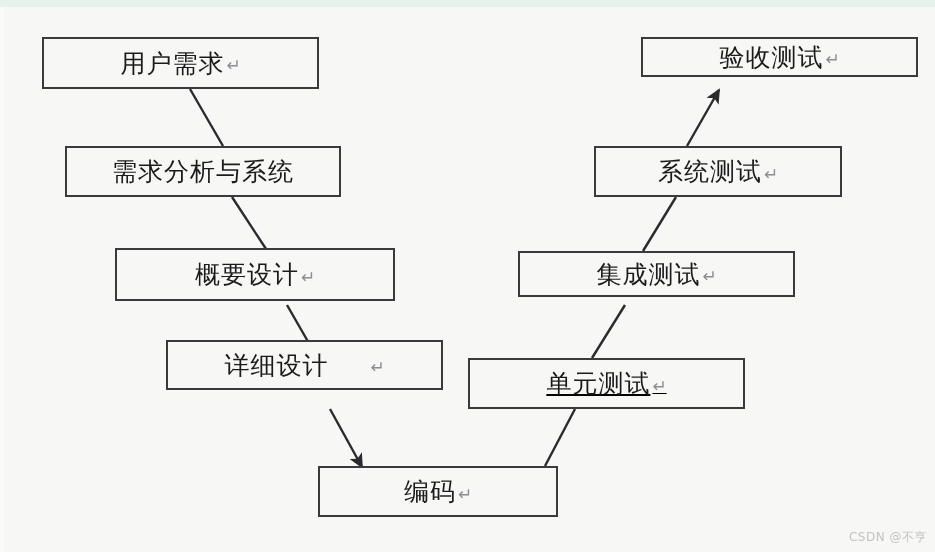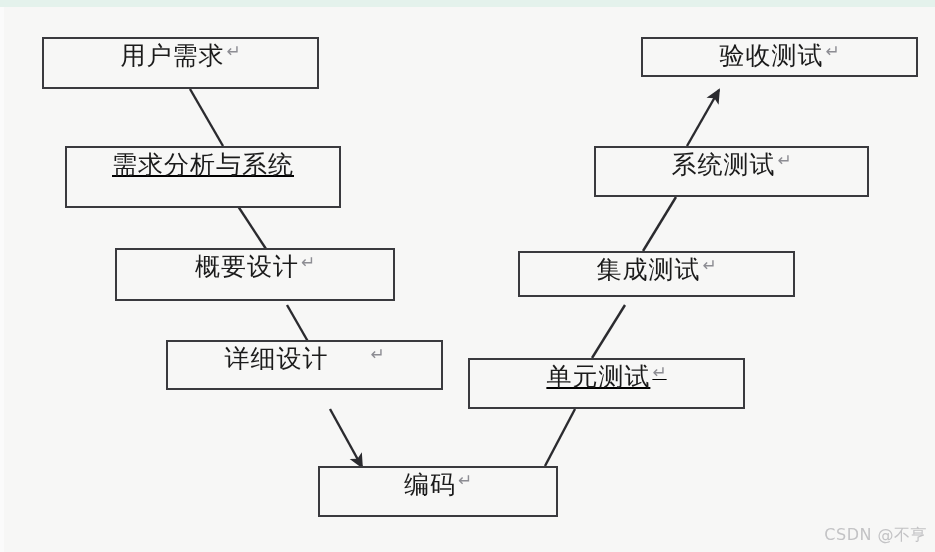--- a/index.html
+++ b/index.html
@@ -39,41 +39,42 @@
     width: 935px;
     height: 552px;
     pointer-events: none;
   }
   .node {
     position: absolute;
     box-sizing: border-box;
     background: #f7f7f6;
     border: 2px solid #0f766e;
     display: flex;
+    align-items: center;
     justify-content: center;
     white-space: nowrap;
   }
   .node .node-text {
     font-size: 25px;
     color: #1b1b1b;
     letter-spacing: 1px;
     font-weight: 500;
   }
   .node .pilcrow {
     font-size: 17px;
     color: #8d8d93;
     margin-left: 2px;
     position: relative;
     top: 2px;
   }
   #watermark {
     position: absolute;
     right: 8px;
     bottom: 6px;
-    font-size: 16px;
+    font-size: 12px;
     color: #c3c3c5;
     letter-spacing: 0.5px;
     font-family: "DejaVu Sans", "Liberation Sans", sans-serif;
   }
 </style>
 </head>
 <body>
 
 <div id="canvas">
 
@@ -94,21 +95,21 @@
       <line x1="592" y1="358" x2="625" y2="305" stroke="#2b2b2f" stroke-width="2.4" stroke-linecap="butt"></line>
       <line x1="643" y1="251" x2="676" y2="197" stroke="#2b2b2f" stroke-width="2.4" stroke-linecap="butt"></line>
       <line x1="687" y1="146" x2="719" y2="90" stroke="#2b2b2f" stroke-width="2.4" stroke-linecap="butt" marker-end="url(#arrowhead)"></line>
     </svg>
 
   <div id="nodes-layer">
       <div class="node" style="left: 42px; top: 37px; width: 277px; height: 52px; border-color: rgb(58, 58, 62); background: rgb(247, 247, 246);">
         <span class="node-text">用户需求</span>
         <span class="pilcrow">↵</span>
       </div>
-      <div class="node" style="left: 65px; top: 146px; width: 276px; height: 62px; border-color: rgb(58, 58, 62); background: rgb(247, 247, 246); text-decoration: underline;">
+      <div class="node" style="left: 65px; top: 146px; width: 276px; height: 51px; border-color: rgb(58, 58, 62); background: rgb(247, 247, 246);">
         <span class="node-text">需求分析与系统</span>
       </div>
       <div class="node" style="left: 115px; top: 248px; width: 280px; height: 53px; border-color: rgb(58, 58, 62); background: rgb(247, 247, 246);">
         <span class="node-text">概要设计</span>
         <span class="pilcrow">↵</span>
       </div>
       <div class="node" style="left: 166px; top: 340px; width: 277px; height: 50px; border-color: rgb(58, 58, 62); background: rgb(247, 247, 246); gap: 40px;">
         <span class="node-text">详细设计</span>
         <span class="pilcrow">↵</span>
       </div>
@@ -117,21 +118,21 @@
         <span class="pilcrow">↵</span>
       </div>
       <div class="node" style="left: 468px; top: 358px; width: 277px; height: 51px; border-color: rgb(58, 58, 62); background: rgb(247, 247, 246); text-decoration: underline;">
         <span class="node-text">单元测试</span>
         <span class="pilcrow">↵</span>
       </div>
       <div class="node" style="left: 518px; top: 251px; width: 277px; height: 46px; border-color: rgb(58, 58, 62); background: rgb(247, 247, 246);">
         <span class="node-text">集成测试</span>
         <span class="pilcrow">↵</span>
       </div>
-      <div class="node" style="left: 594px; top: 146px; width: 275px; height: 51px; border-color: rgb(58, 58, 62); background: rgb(247, 247, 246);">
+      <div class="node" style="left: 594px; top: 146px; width: 248px; height: 51px; border-color: rgb(58, 58, 62); background: rgb(247, 247, 246);">
         <span class="node-text">系统测试</span>
         <span class="pilcrow">↵</span>
       </div>
       <div class="node" style="left: 641px; top: 37px; width: 277px; height: 40px; border-color: rgb(58, 58, 62); background: rgb(247, 247, 246);">
         <span class="node-text">验收测试</span>
         <span class="pilcrow">↵</span>
       </div>
     </div>
 
   <div id="watermark">CSDN @不亨</div>

